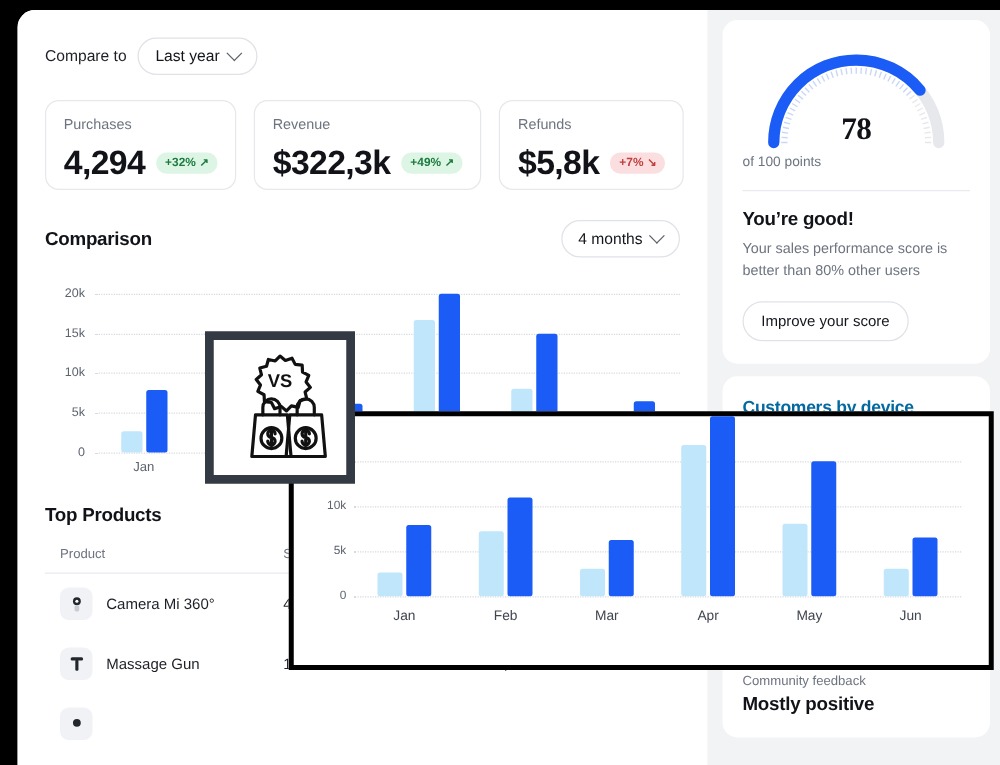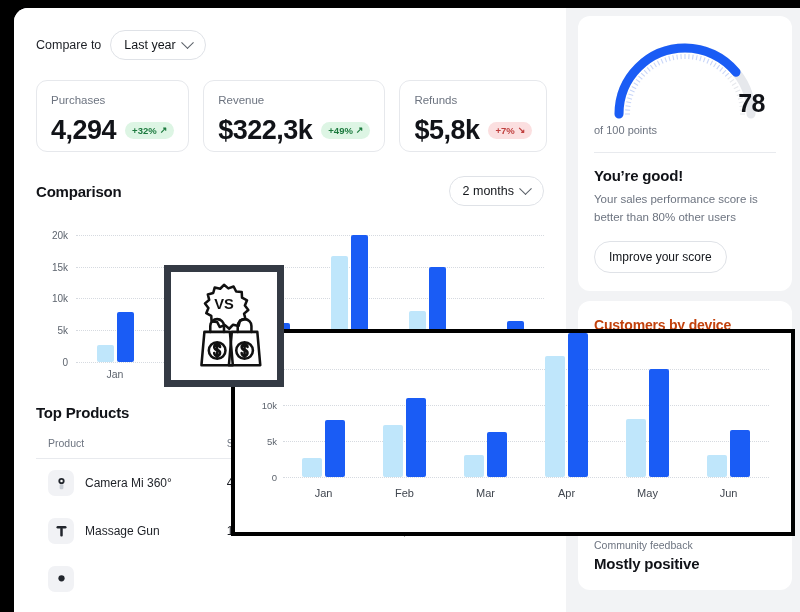--- a/index.html
+++ b/index.html
@@ -75,29 +75,29 @@
   .c-price { width: 85px; }
   .c-rev { width: 95px; }
   .c-rate { width: 70px; }
   .ico { width: 26px; height: 26px; border-radius: 7px; background: #f1f2f5;
          display: flex; align-items: center; justify-content: center; flex: none; }
   .star { color: #f5a524; font-size: 11px; }
 
   
   .rcard { background: #fff; border-radius: 12px; margin: 8px 8px 10px 4px; padding: 16px 16px 18px; }
   .gauge { position: relative; width: 160px; height: 86px; margin: 2px auto 0; }
-  .gnum { position: absolute; left: 0; right: 0; bottom: 2px; text-align: right;
-          font-size: 25px; font-weight: 700; color: #111318; letter-spacing: -.5px; }
+  .gnum { position: absolute; left: 0; right: 0; bottom: 2px; text-align: center;
+          font-size: 25px; font-weight: 700; color: #111318; letter-spacing: -.5px; font-family: Liberation Serif, serif; }
   .gsub { font-size: 11px; color: #6d7480; margin-top: 4px; }
   .hr { height: 1px; background: #e8eaee; margin: 16px 0 14px; }
   .r-h { font-size: 15px; font-weight: 700; color: #111318; letter-spacing: -.2px; }
   .r-p { font-size: 11.5px; color: #6d7480; line-height: 1.55; margin-top: 7px; }
   .r-btn { display: inline-block; margin-top: 14px; border: 1px solid #dfe2e7; border-radius: 999px;
            padding: 8px 14px; font-size: 12px; color: #13161b; background: #fff; }
-  .r-h2 { font-size: 14px; font-weight: 700; color: #c2410c; letter-spacing: -.2px; }
+  .r-h2 { font-size: 14px; font-weight: 700; color: #0369a1; letter-spacing: -.2px; }
   .r-small { font-size: 10.5px; color: #6d7480; }
   .r-big { font-size: 15px; font-weight: 700; color: #111318; margin-top: 4px; letter-spacing: -.2px; }
 
   
   .vsbox {
     position: absolute; left: 150px; top: 257px; width: 120px; height: 122px;
     background: #343a44; padding: 7px; z-index: 30;
   }
   .vsinner { width: 100%; height: 100%; background: #fff; display: flex;
              align-items: center; justify-content: center; }
@@ -164,21 +164,21 @@
             <span>+7%</span>
             <span class="arr">↘</span>
           </span>
         </div>
       </div>
     </div>
 
     <div class="sec-hdr">
       <div class="sec-title">Comparison</div>
       <span class="pill">
-        <span>2 months</span>
+        <span>4 months</span>
         <i class="chev"></i>
       </span>
     </div>
 
     <div class="chart">
       <div class="yaxis" id="cmp-yaxis">
             <div class="ytick" style="top: 140px;">0</div>
             <div class="ytick" style="top: 108.182px;">5k</div>
             <div class="ytick" style="top: 76.3636px;">10k</div>
             <div class="ytick" style="top: 44.5455px;">15k</div>

